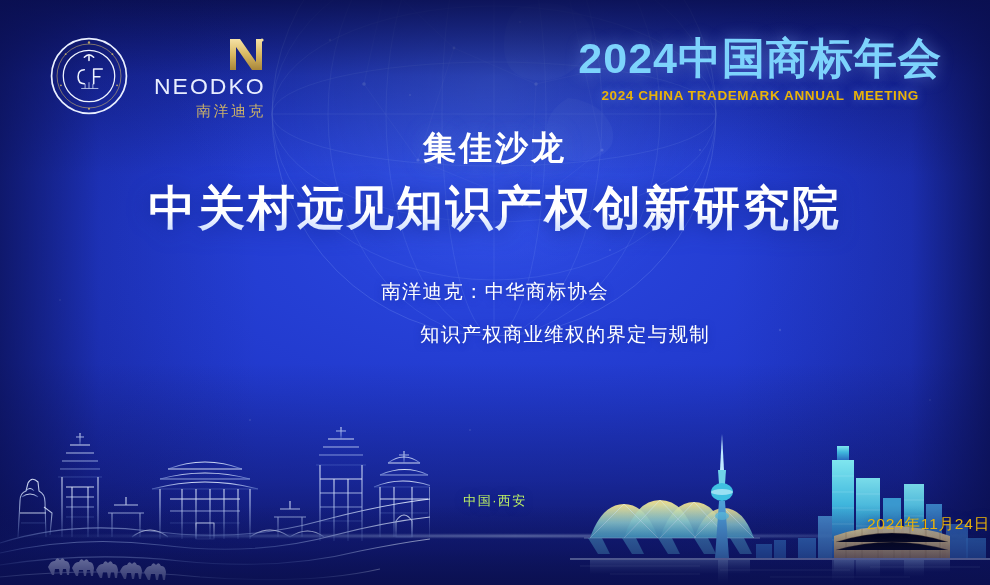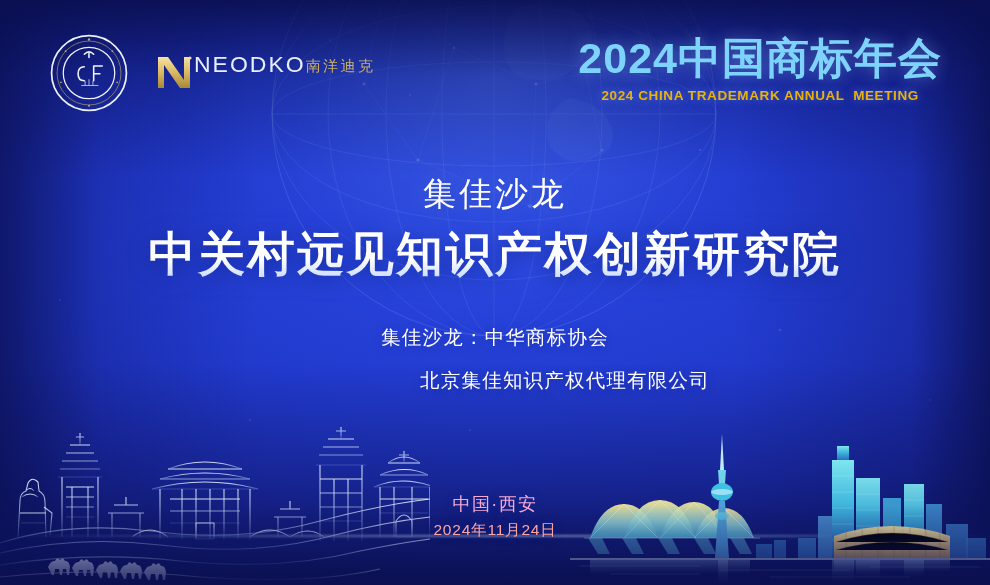--- a/index.html
+++ b/index.html
@@ -67,22 +67,22 @@
   .logo-group {
     position: absolute;
     left: 50px; top: 34px;
     display: flex;
     align-items: center;
     gap: 26px;
   }
   .ctf-logo { width: 78px; height: 78px; display: block; }
   .neodko {
     display: flex;
-    flex-direction: row;
-    align-items: flex-start;
+    flex-direction: column;
+    align-items: flex-end;
     padding-top: 2px;
   }
   .neodko-mark { width: 40px; height: 37px; display: block; margin-bottom: 3px; }
   .neodko-word {
     font-size: 23px;
     letter-spacing: 2.0px;
     font-weight: 400;
     color: #e8eeff;
     line-height: 1;
     font-family: "Liberation Sans", sans-serif;
@@ -123,26 +123,25 @@
 
   
   .main-block {
     position: absolute;
     left: 0; right: 0; top: 128px;
     text-align: center;
   }
   .salon {
     font-family: "DejaVu Serif", "Liberation Serif", serif;
     font-size: 33px;
-    font-weight: 400;
+    font-weight: 700;
     letter-spacing: 3px;
     color: #ffffff;
     line-height: 1.2;
     text-shadow: 0 2px 14px rgba(30,60,190,0.75), 0 0 22px rgba(160,195,255,0.35);
-    margin-top: 46px;
   }
   .headline {
     font-family: "DejaVu Serif", "Liberation Serif", serif;
     font-size: 47px;
     font-weight: 700;
     letter-spacing: 2.5px;
     line-height: 1.25;
     margin-top: 11px;
     color: #ffffff;
     background: linear-gradient(180deg, #ffffff 0%, #ffffff 58%, #e3ecff 76%, #bfd3ff 100%);
@@ -173,32 +172,33 @@
 
   
   .place-block {
     position: absolute;
     left: 0; right: 0;
     top: 492px;
     text-align: center;
     z-index: 6;
   }
   .place-city {
-    font-size: 18px;
+    font-size: 13px;
     letter-spacing: 1.4px;
-    color: #f9a8d4;
+    color: #bef264;
     line-height: 1.35;
     text-shadow: 0 1px 8px rgba(15,35,140,0.8);
   }
   .place-date {
     font-size: 15.5px;
     letter-spacing: 0.8px;
-    color: #fca5a5;
+    color: #eab308;
     margin-top: 4px;
     text-shadow: 0 1px 8px rgba(15,35,140,0.8);
+    text-align: right;
   }
 
   .skyline-left {
     position: absolute;
     left: 0; bottom: 0;
     width: 430px; height: 160px;
     pointer-events: none;
     opacity: 0.95;
   }
   .skyline-right {
@@ -348,22 +348,22 @@
       <div class="meeting-cn">2024中国商标年会</div>
       <div class="meeting-en">2024 CHINA TRADEMARK ANNUAL  MEETING</div>
     </div>
   </div>
 
   <div class="main-block">
     <div class="salon">集佳沙龙</div>
     <div class="headline">中关村远见知识产权创新研究院</div>
 
     <div class="orgs">
-      <div class="org-row">集佳沙龙：中华商标协会</div>
-      <div class="org-row indent">北京集佳知识产权代理有限公司</div>
+      <div class="org-row">南洋迪克：中华商标协会</div>
+      <div class="org-row indent">知识产权商业维权的界定与规制</div>
     </div>
   </div>
 
   <div class="place-block">
     <div class="place-city">中国·西安</div>
     <div class="place-date">2024年11月24日</div>
   </div>
 
   <div class="horizon"></div>
 

